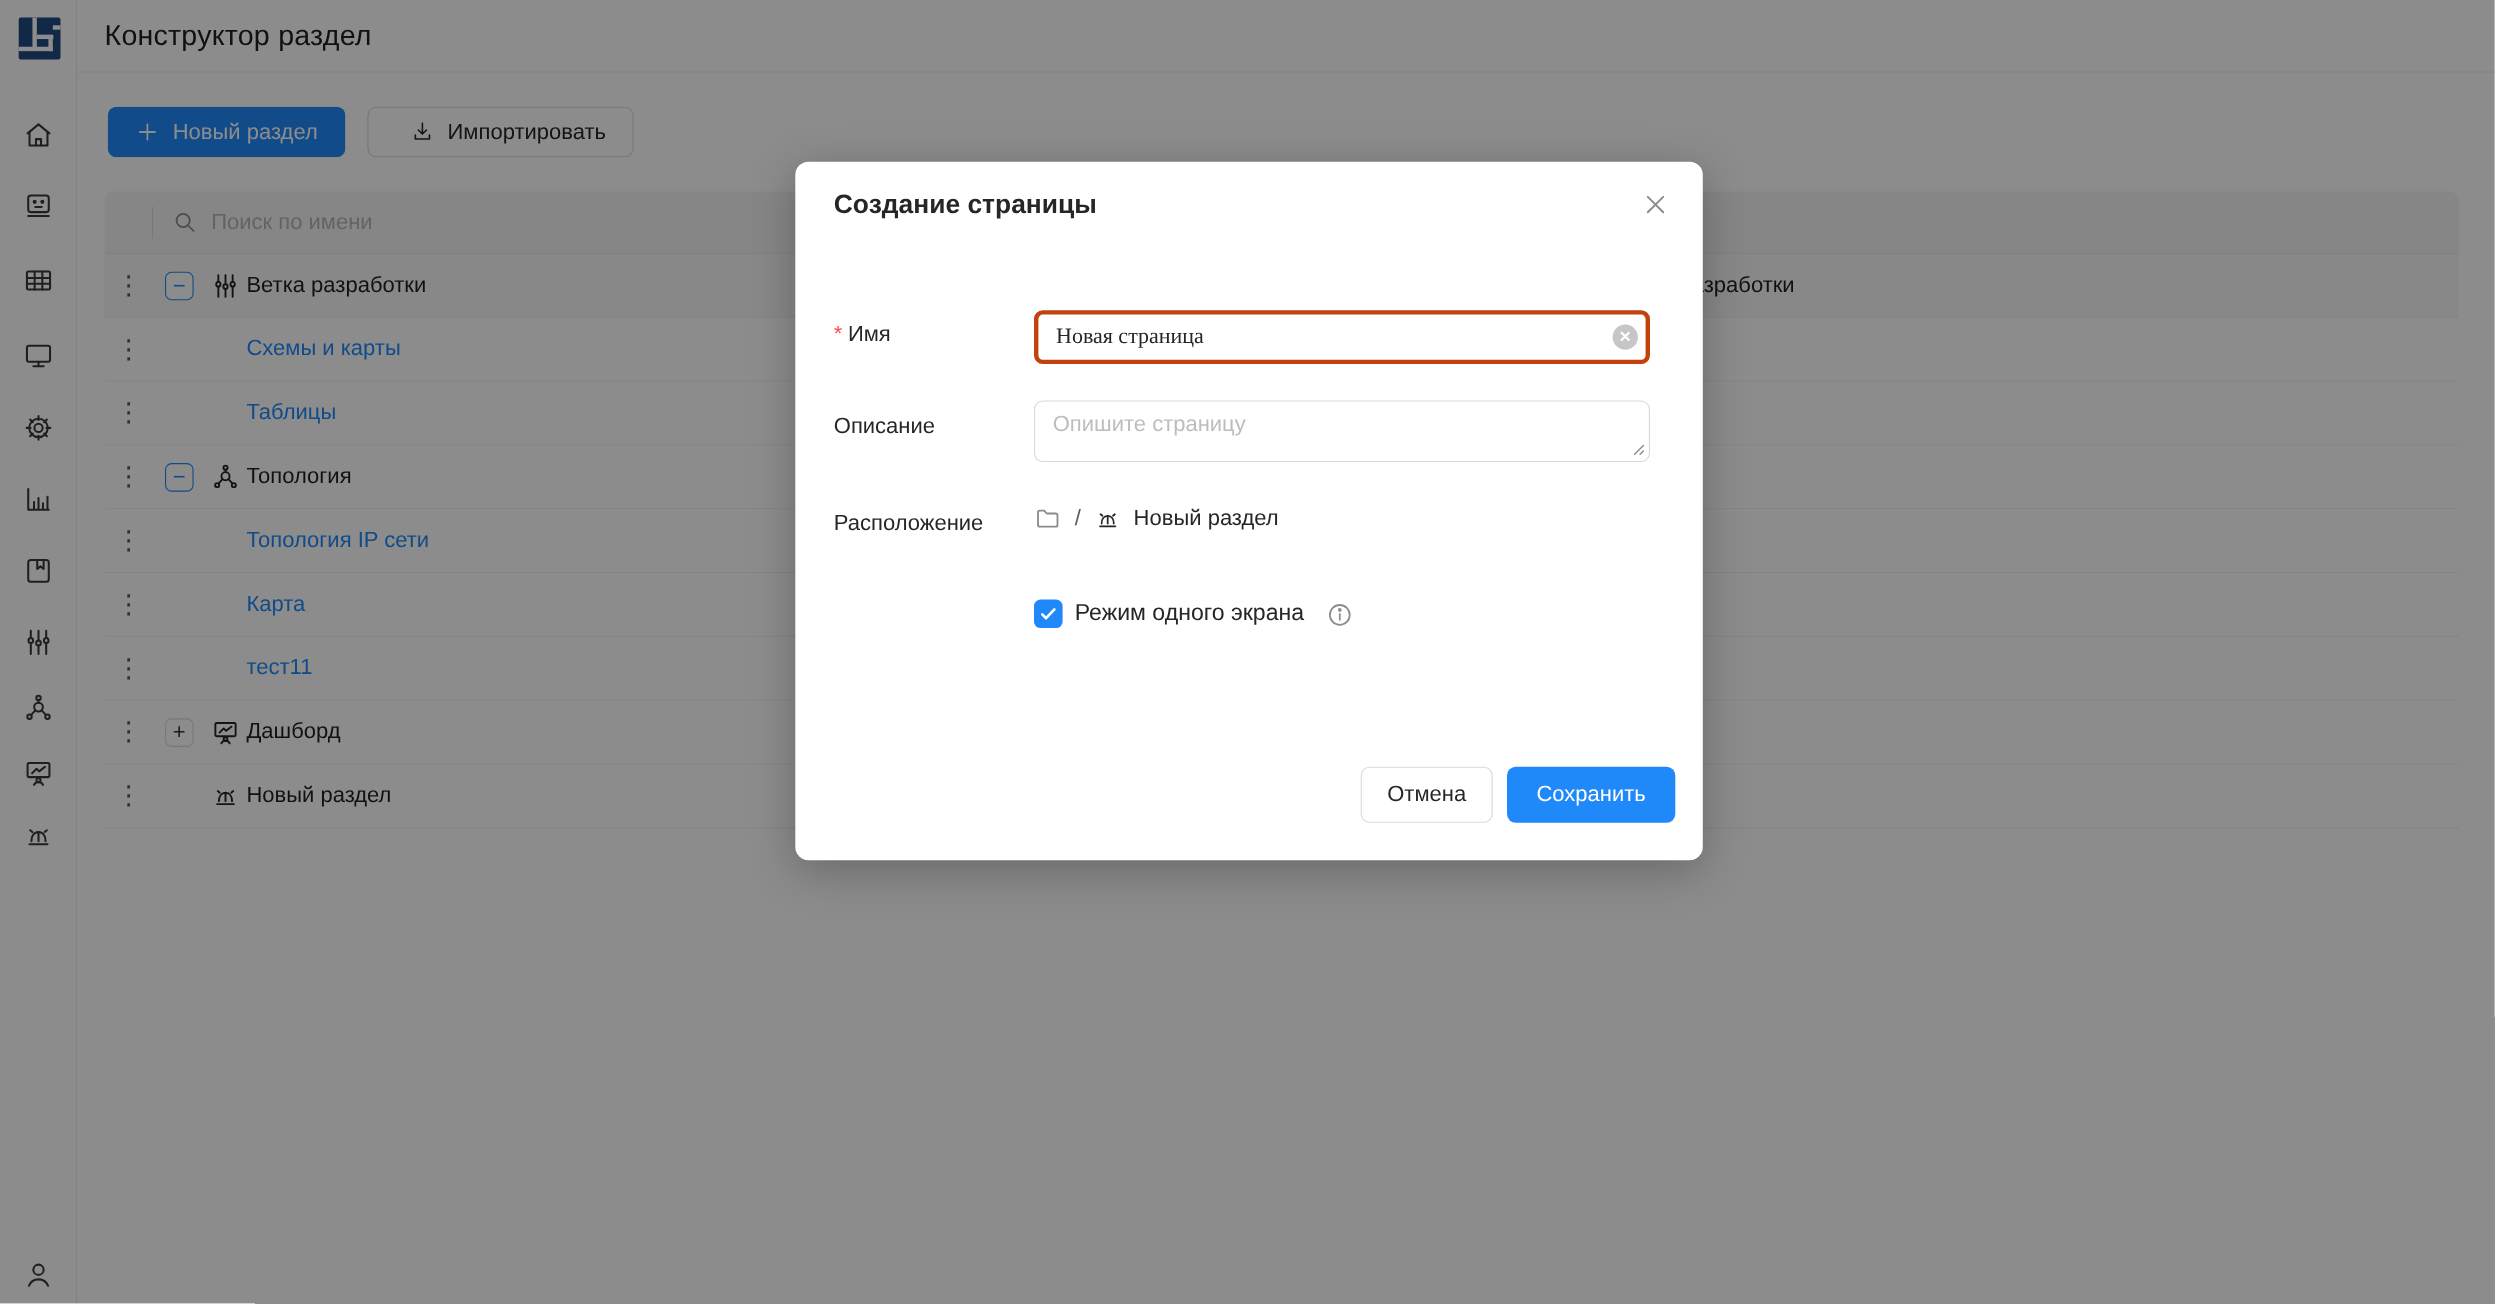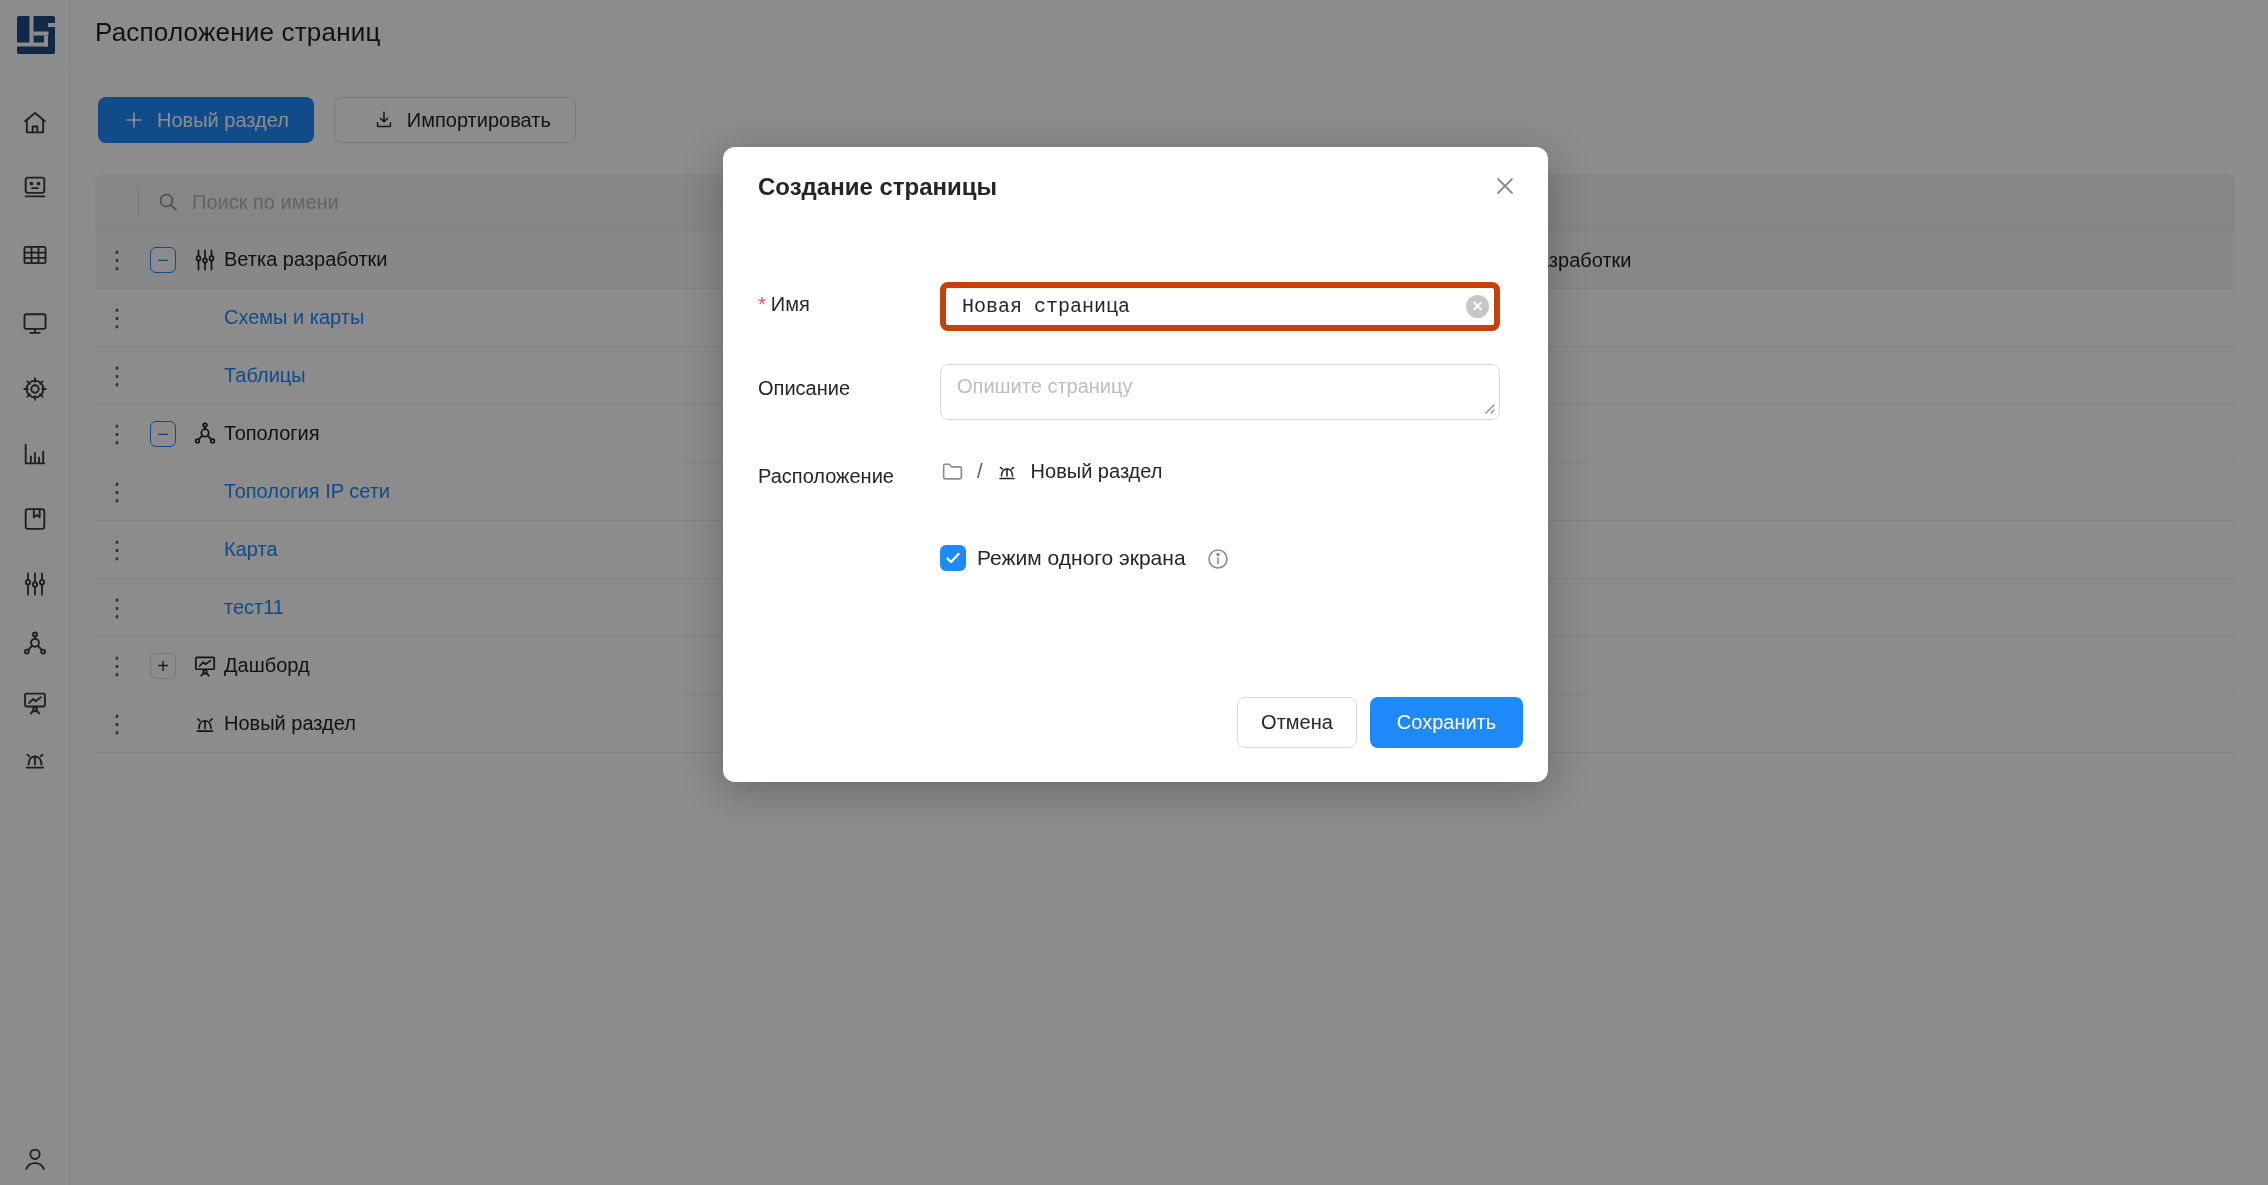--- a/index.html
+++ b/index.html
@@ -65,23 +65,23 @@
            border-radius:12px; z-index:10; box-shadow:0 9px 40px rgba(0,0,0,0.25); }
   .modal-title { position:absolute; left:35px; top:26px; font-size:24px; font-weight:600; color:#262626; }
   .modal-close { position:absolute; right:26px; top:22px; width:34px; height:34px; color:#8c8c8c;
                  display:flex; align-items:center; justify-content:center; cursor:pointer; }
   .modal-close svg { width:24px; height:24px; }
 
   .f-label { position:absolute; left:35px; font-size:20px; color:#262626; }
   .req { color:#ff4d4f; margin-right:5px; font-size:20px; }
 
   .name-input-wrap { position:absolute; left:217px; top:135px; width:560px; height:49px; }
-  .name-input { width:100%; height:100%; border:6px solid #c2410c; border-radius:8px;
+  .name-input { width:100%; height:100%; border:4px solid #c2410c; border-radius:8px;
                 font-size:20px; color:#262626; padding:0 52px 0 16px; outline:none;
-                font-family:Liberation Mono, monospace; }
+                font-family:Liberation Serif, serif; }
   .clear-btn { position:absolute; right:11px; top:13px; width:23px; height:23px; border-radius:50%;
                background:#c6c6c6; color:#fff; font-size:14px; line-height:23px; text-align:center;
                cursor:pointer; font-weight:bold; }
 
   .desc-wrap { position:absolute; left:217px; top:217px; width:560px; height:56px; }
   .desc-area { width:100%; height:100%; border:1px solid #d9d9d9; border-radius:8px; resize:none;
                font-size:20px; padding:10px 16px; outline:none; color:#7f1d1d;
                font-family:"Liberation Sans", sans-serif; }
   .desc-area::placeholder { color:#bdbdbd; }
   .resize-grip { position:absolute; right:4px; bottom:5px; width:14px; height:14px; color:#8c8c8c; pointer-events:none; }
@@ -206,21 +206,21 @@
     <span class="side-icon" style="top:1145px">
       <svg viewBox="0 0 24 24">
           <circle cx="12" cy="8" r="4"></circle>
           <path d="M4.5 20.5c1.5-3.6 4.2-5 7.5-5s6 1.4 7.5 5"></path>
         </svg>
     </span>
   </div>
 
   <div class="main">
     <div class="topbar">
-      <span class="page-title">Расположение страниц</span>
+      <span class="page-title">Конструктор раздел</span>
     </div>
 
     <div class="toolbar">
       <button class="btn btn-primary">
         <svg viewBox="0 0 24 24" style="stroke-width:1.8">
             <path d="M12 4.5v15M4.5 12h15"></path>
           </svg>
         <span>Новый раздел</span>
       </button>
       <button class="btn btn-default">

